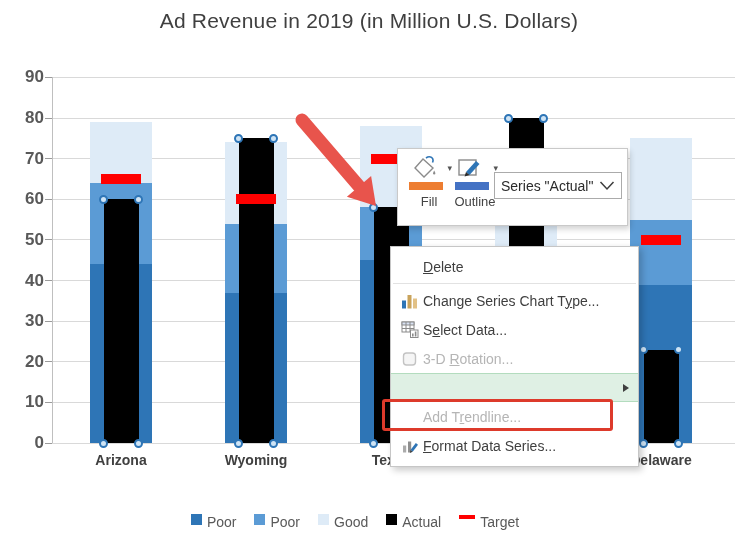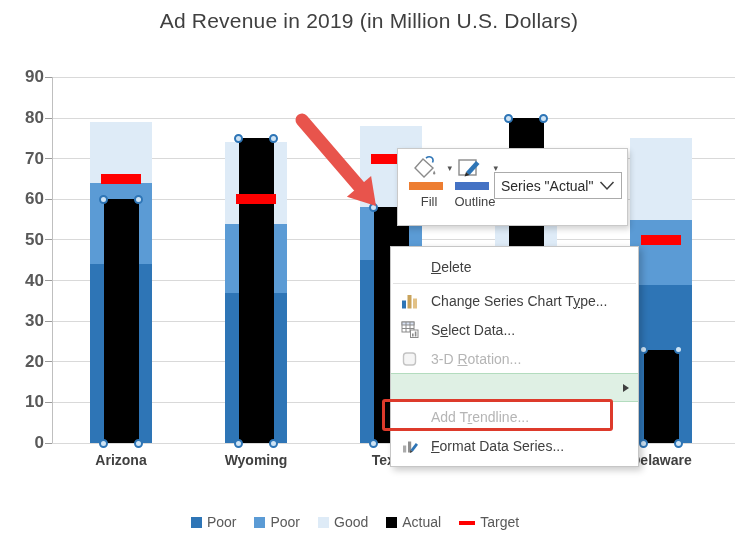--- a/index.html
+++ b/index.html
@@ -12,21 +12,21 @@
   .grid{position:absolute;height:1px;background:#d9d9d9;}
   .tick{position:absolute;width:7px;height:1px;background:#9b9b9b;}
   .axisline{position:absolute;width:1px;background:#bfbfbf;}
   .ytick{position:absolute;width:44px;text-align:right;font-size:17px;font-weight:bold;color:#595959;line-height:18px;}
   .cat{position:absolute;text-align:center;font-size:14px;font-weight:bold;color:#404040;}
   .handle{position:absolute;width:9px;height:9px;border-radius:50%;background:#cfe4f5;
     border:2px solid #2e75b6;box-sizing:border-box;}
   
   #legend{position:absolute;left:0;top:514px;width:738px;display:flex;justify-content:center;
     gap:18px;transform:translateX(-14px);}
-  .lg-item{display:flex;align-items:center;gap:5px;}
+  .lg-item{display:flex;align-items:flex-start;gap:5px;}
   .lg-sq{width:11px;height:11px;}
   .lg-dash{width:16px;height:4px;margin-top:1px;}
   .lg-txt{font-size:14px;color:#595959;}
   
   #arrow-annot{position:absolute;left:283px;top:98px;z-index:10;}
   
   #toolbar{position:absolute;left:397px;top:148px;width:231px;height:78px;background:#fff;
     border:1px solid #c9c9c9;box-shadow:2px 3px 6px rgba(0,0,0,.18);z-index:20;box-sizing:border-box;}
   .tb-btn{position:absolute;top:5px;width:42px;height:66px;cursor:default;}
   .tb-ico{position:absolute;left:3px;top:1px;}
@@ -35,21 +35,21 @@
   .tb-label{position:absolute;left:-6px;top:40px;width:54px;text-align:center;font-size:13px;color:#444;}
   #fill-btn{left:10px;}
   #outline-btn{left:56px;}
   #series-select{position:absolute;left:96px;top:23px;width:128px;height:27px;border:1px solid #ababab;
     box-sizing:border-box;display:flex;align-items:center;padding:0 6px;font-size:14px;color:#2b2b2b;}
   #series-select .chev{margin-left:auto;}
   
   #menu{position:absolute;left:390px;top:246px;width:249px;background:#fff;border:1px solid #c6c6c6;
     box-shadow:3px 3px 7px rgba(0,0,0,.22);padding:5px 0 6px;box-sizing:border-box;z-index:30;
     font-size:14px;color:#3f3f3f;}
-  .mrow{position:relative;height:29px;display:flex;align-items:center;padding-left:40px;box-sizing:border-box;}
+  .mrow{position:relative;height:29px;display:flex;align-items:center;padding-left:32px;box-sizing:border-box;}
   .micon{position:absolute;left:9px;top:50%;transform:translateY(-50%);width:19px;height:19px;
     display:flex;align-items:center;justify-content:center;}
   .dis{color:#b5b5b5;}
   .hl{background:#dff0e4;border-top:1px solid #b3dcbe;border-bottom:1px solid #b3dcbe;}
   .sep{height:1px;background:#e2e2e2;margin:2px 2px;}
   .subarrow{position:absolute;right:9px;top:50%;transform:translateY(-50%);width:0;height:0;
     border-left:6px solid #3f3f3f;border-top:4.5px solid transparent;border-bottom:4.5px solid transparent;}
   .u{text-decoration:underline;}
   
   #red-box{position:absolute;left:382px;top:399px;width:231px;height:32px;border:3px solid #dd3a2b;

